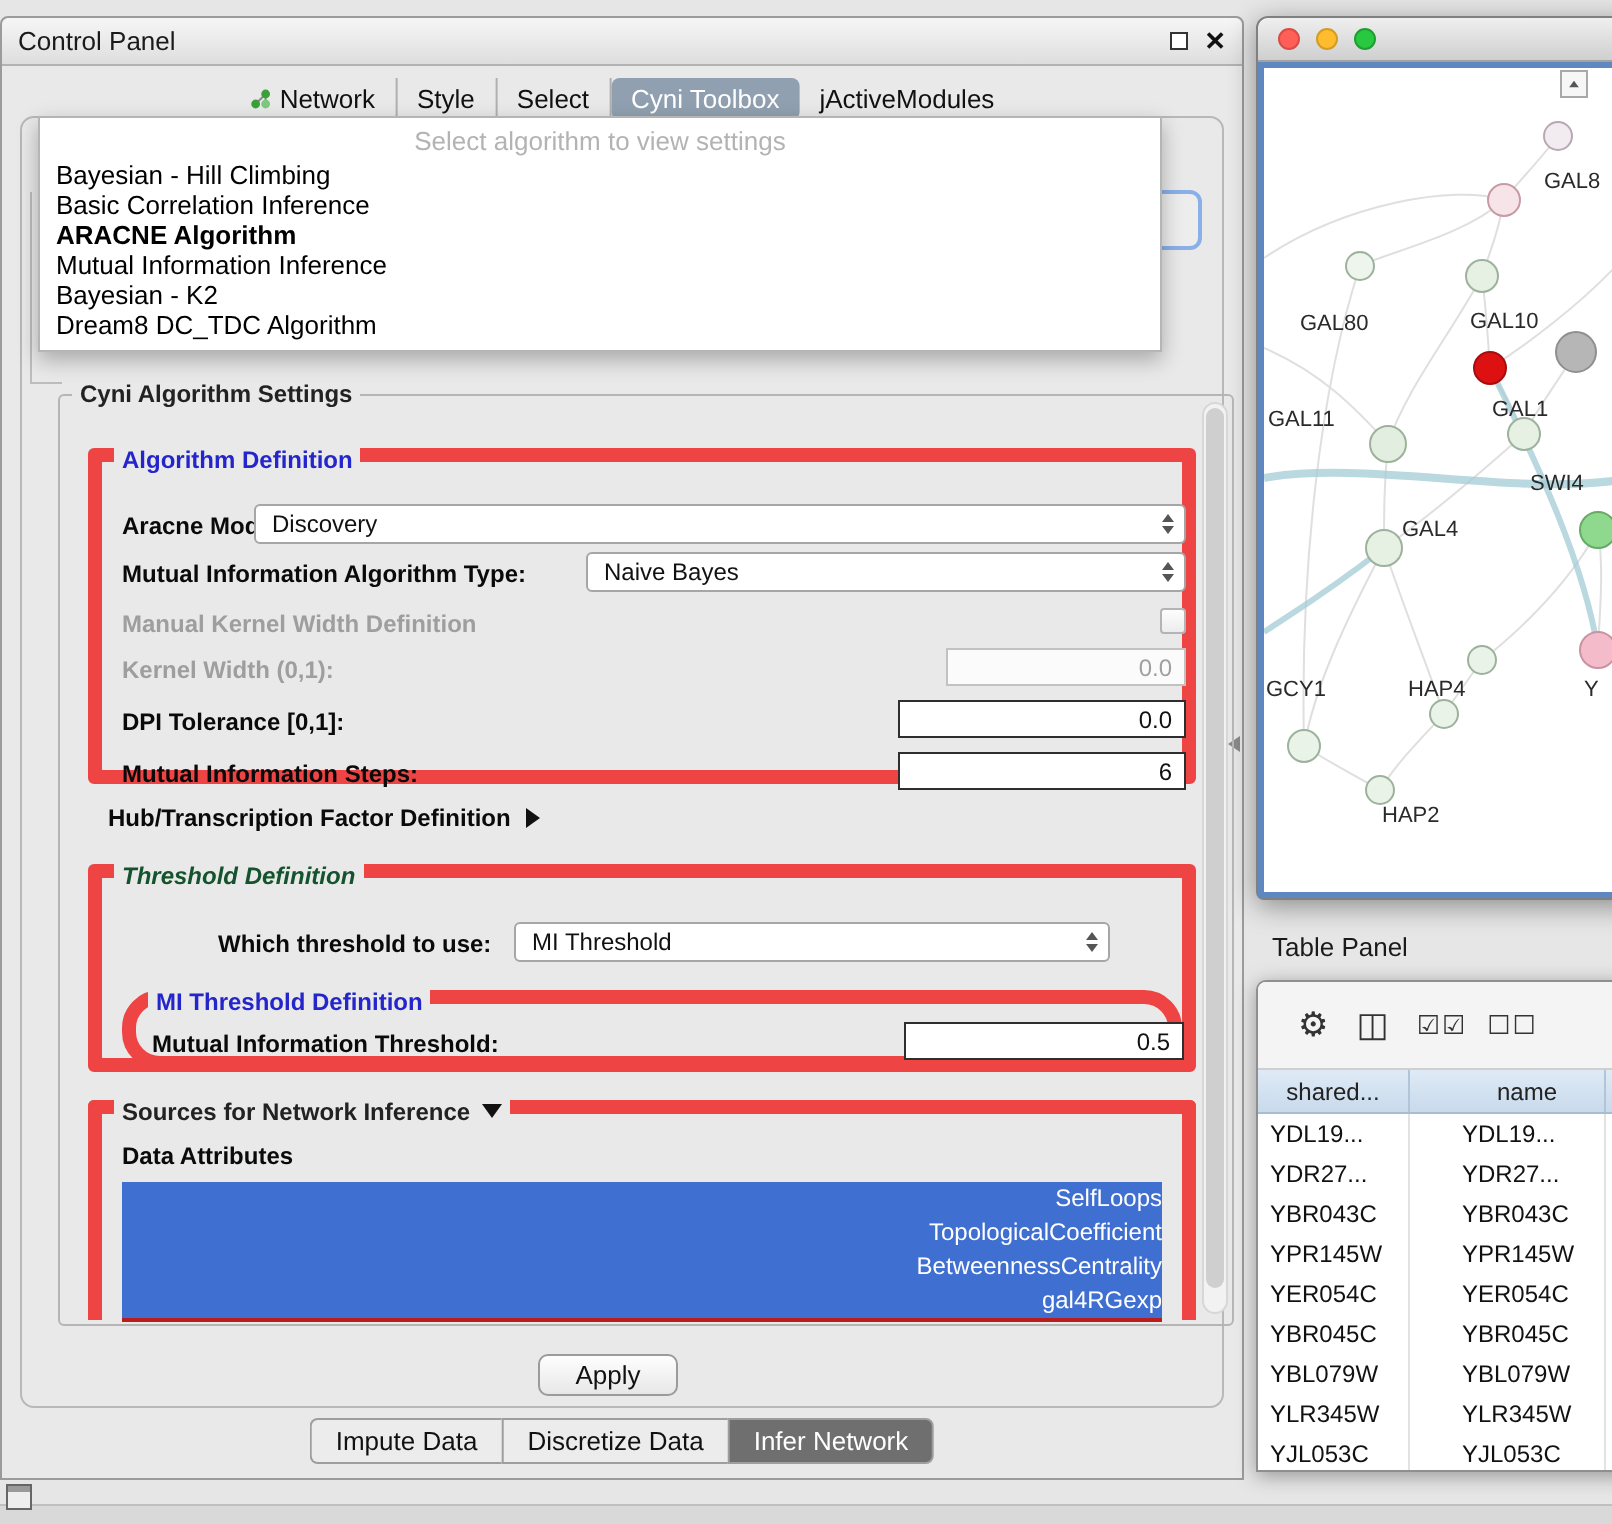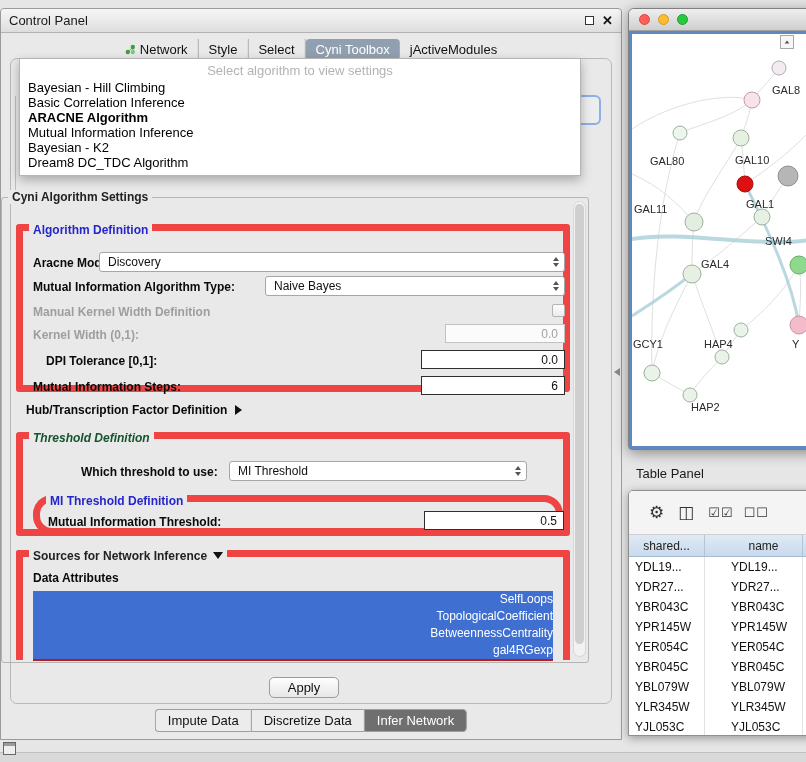--- a/index.html
+++ b/index.html
@@ -35,21 +35,21 @@
                   border:2px solid #8ab0e8; border-radius:6px; background:#ededed; z-index:1; }
 
   
   .popup { position:absolute; left:18px; top:49px; width:562px; height:118px; background:#fff;
            border:1px solid #b5b5b5; box-shadow:0 4px 10px rgba(0,0,0,.28); z-index:50; padding-top:4px; }
   .dd-placeholder { text-align:center; color:#b3b3b3; font-size:13px; height:17px; }
   .dd-item { font-size:13px; line-height:15px; height:15px; padding-left:8px; color:#000; white-space:nowrap; }
   .dd-item.sel { font-weight:bold; }
 
   
-  .settings { position:absolute; left:0; top:188px; width:588px; height:466px;
+  .settings { position:absolute; left:28px; top:188px; width:588px; height:466px;
               border:1px solid #b5b5b5; border-radius:3px; z-index:2; }
   .grp-title { position:absolute; top:-8px; left:6px; background:#e9e9e9; padding:0 4px;
                font-size:12px; font-weight:bold; color:#222; white-space:nowrap; }
   .grp-title.blue { color:#2525cc; }
   .grp-title.green { color:#14532d;font-style:italic; }
   .grp { position:absolute; border:7px solid #ef4444; border-radius:3px; }
 
   .vscroll { position:absolute; right:2px; top:3px; width:13px; height:456px;
              background:#f2f2f2; border:1px solid #d7d7d7; border-radius:7px; }
   .vthumb { position:absolute; left:1px; right:1px; top:2px; height:440px; background:#cfcfcf; border-radius:6px; }
@@ -212,21 +212,21 @@
         </div>
 
         <span class="lbl disabled" style="left:10px; top:74px;">Manual Kernel Width Definition</span>
         <span class="checkbox" style="left:529px; top:73px;"></span>
 
         <span class="lbl disabled" style="left:10px; top:97px;">Kernel Width (0,1):</span>
         <div class="field disabled" style="left:422px; top:93px; width:120px;">
           <span>0.0</span>
         </div>
 
-        <span class="lbl" style="left:10px; top:123px;margin-left:13px;">DPI Tolerance [0,1]:</span>
+        <span class="lbl" style="left:10px; top:123px;">DPI Tolerance [0,1]:</span>
         <div class="field" style="left:398px; top:119px; width:144px;">
           <span>0.0</span>
         </div>
 
         <span class="lbl" style="left:10px; top:149px;">Mutual Information Steps:</span>
         <div class="field" style="left:398px; top:145px; width:144px;">
           <span>6</span>
         </div>
       </div>
 

